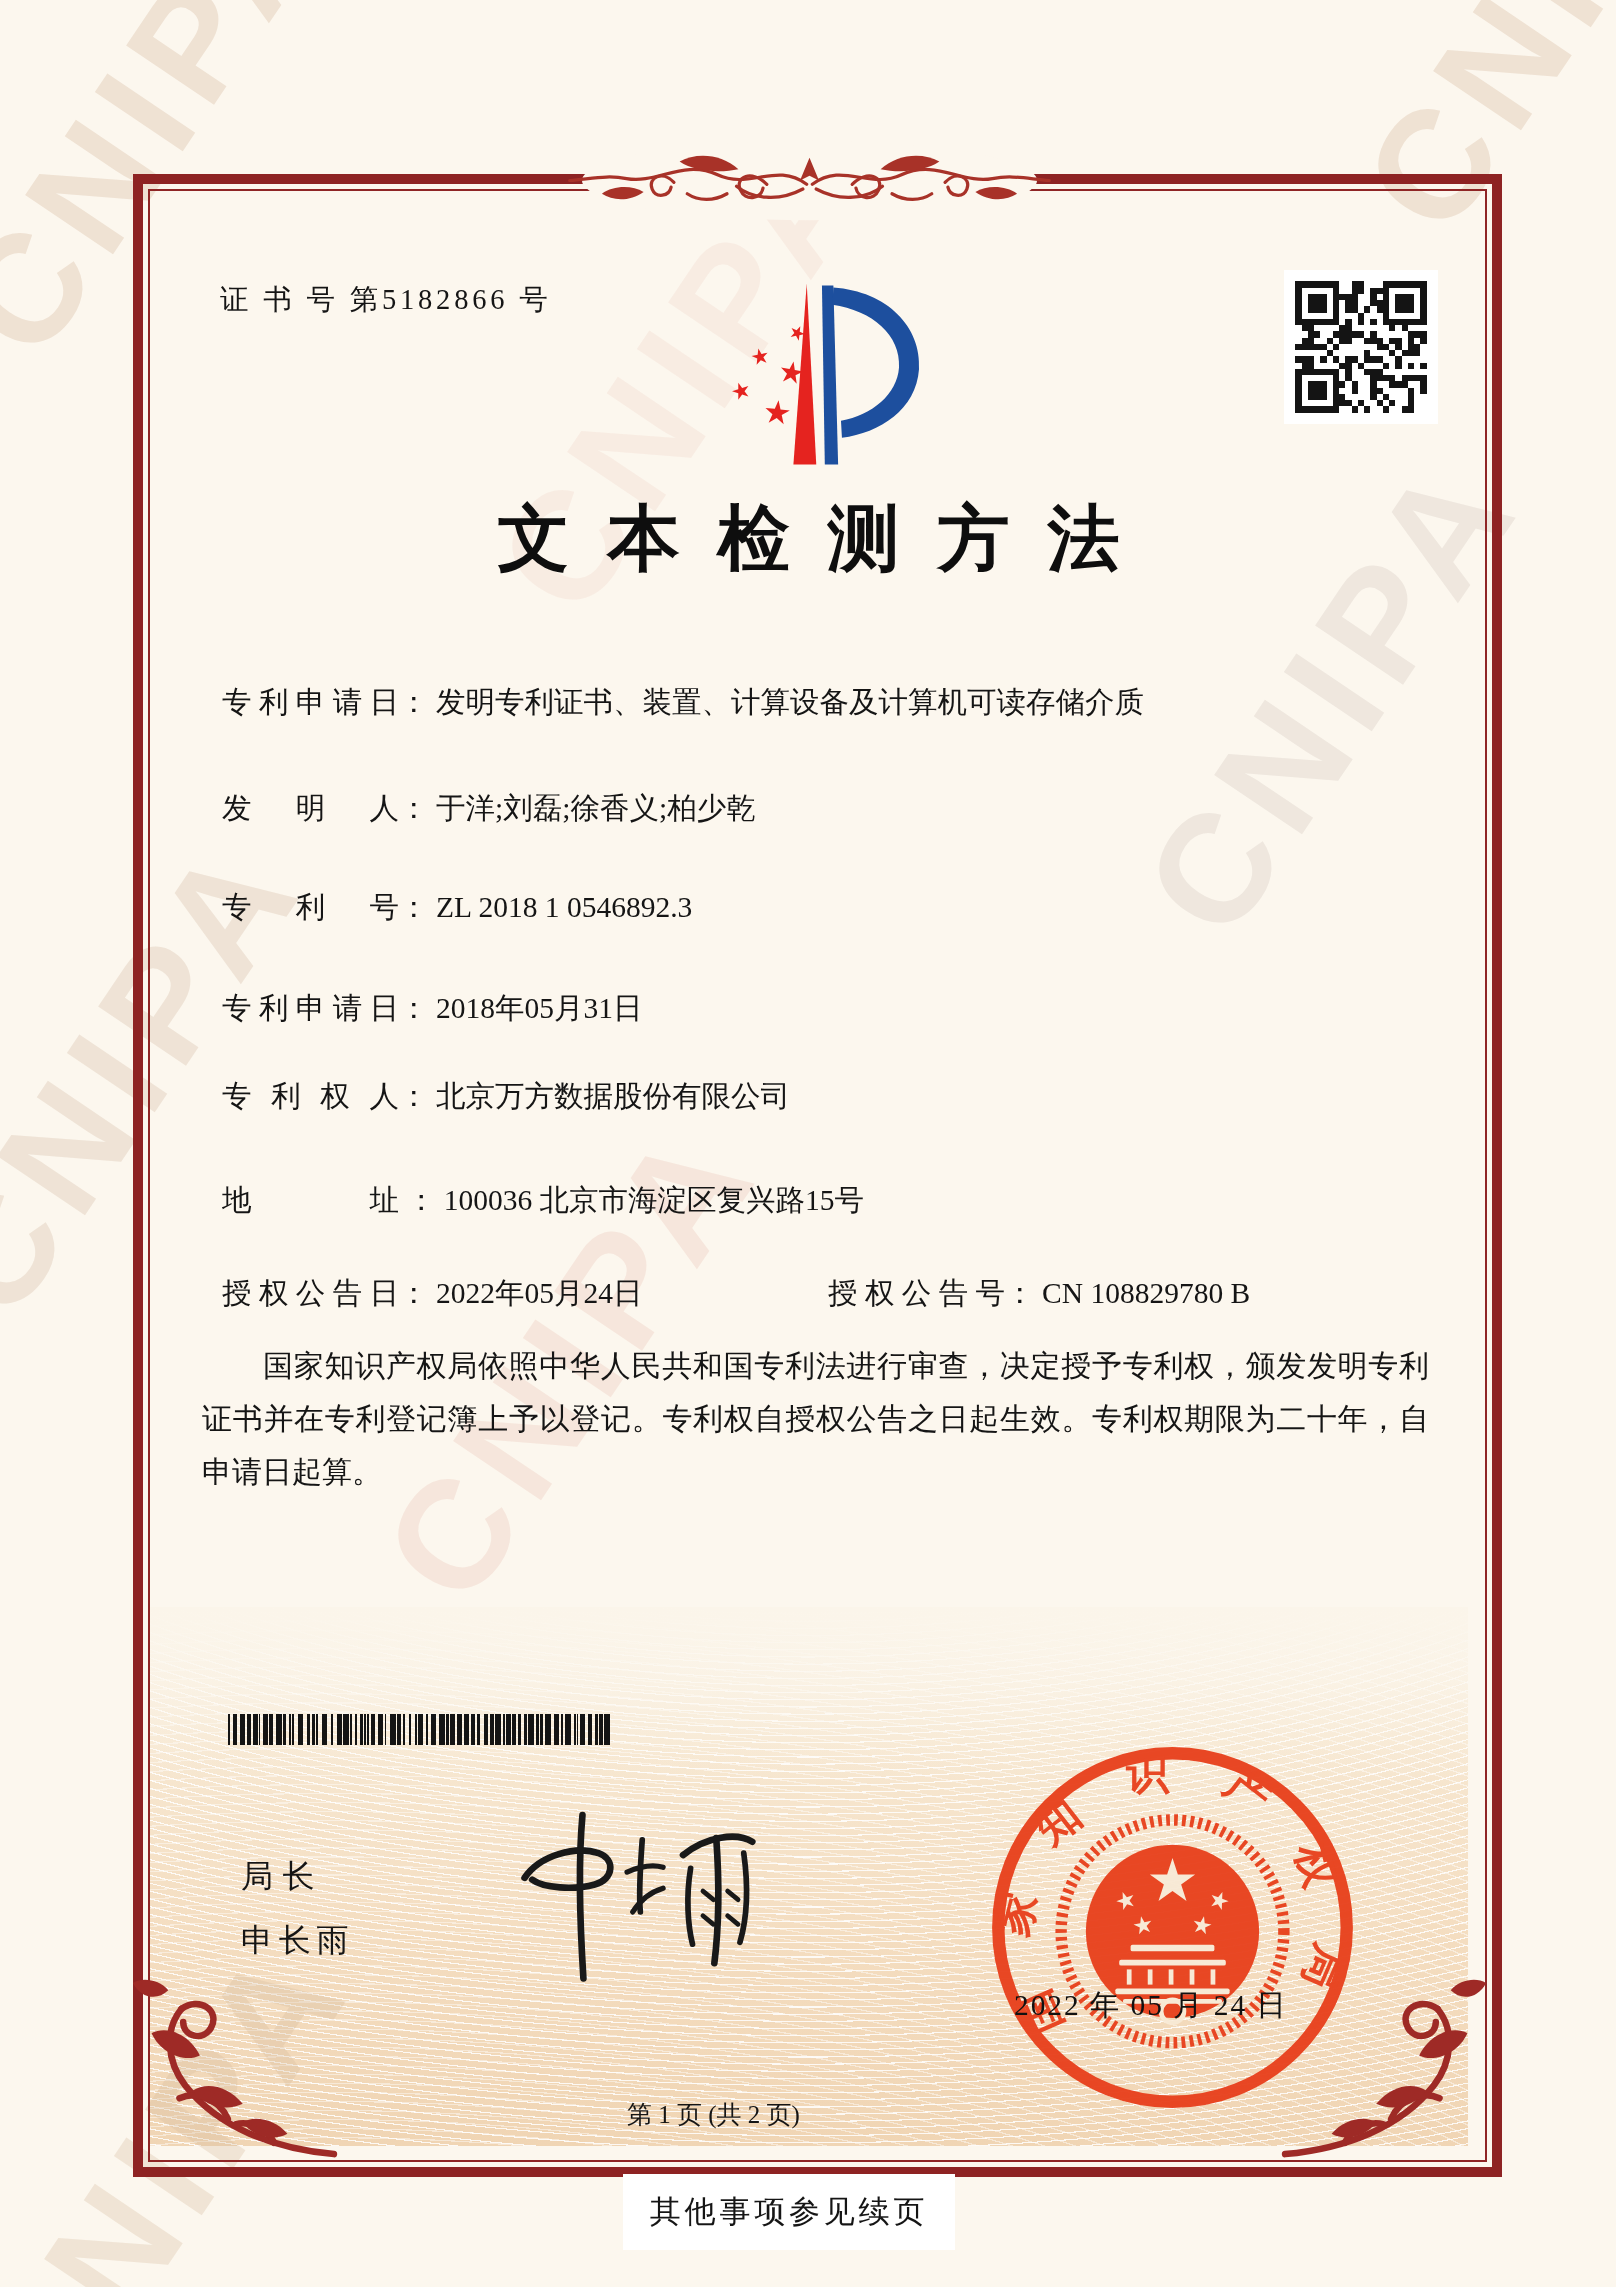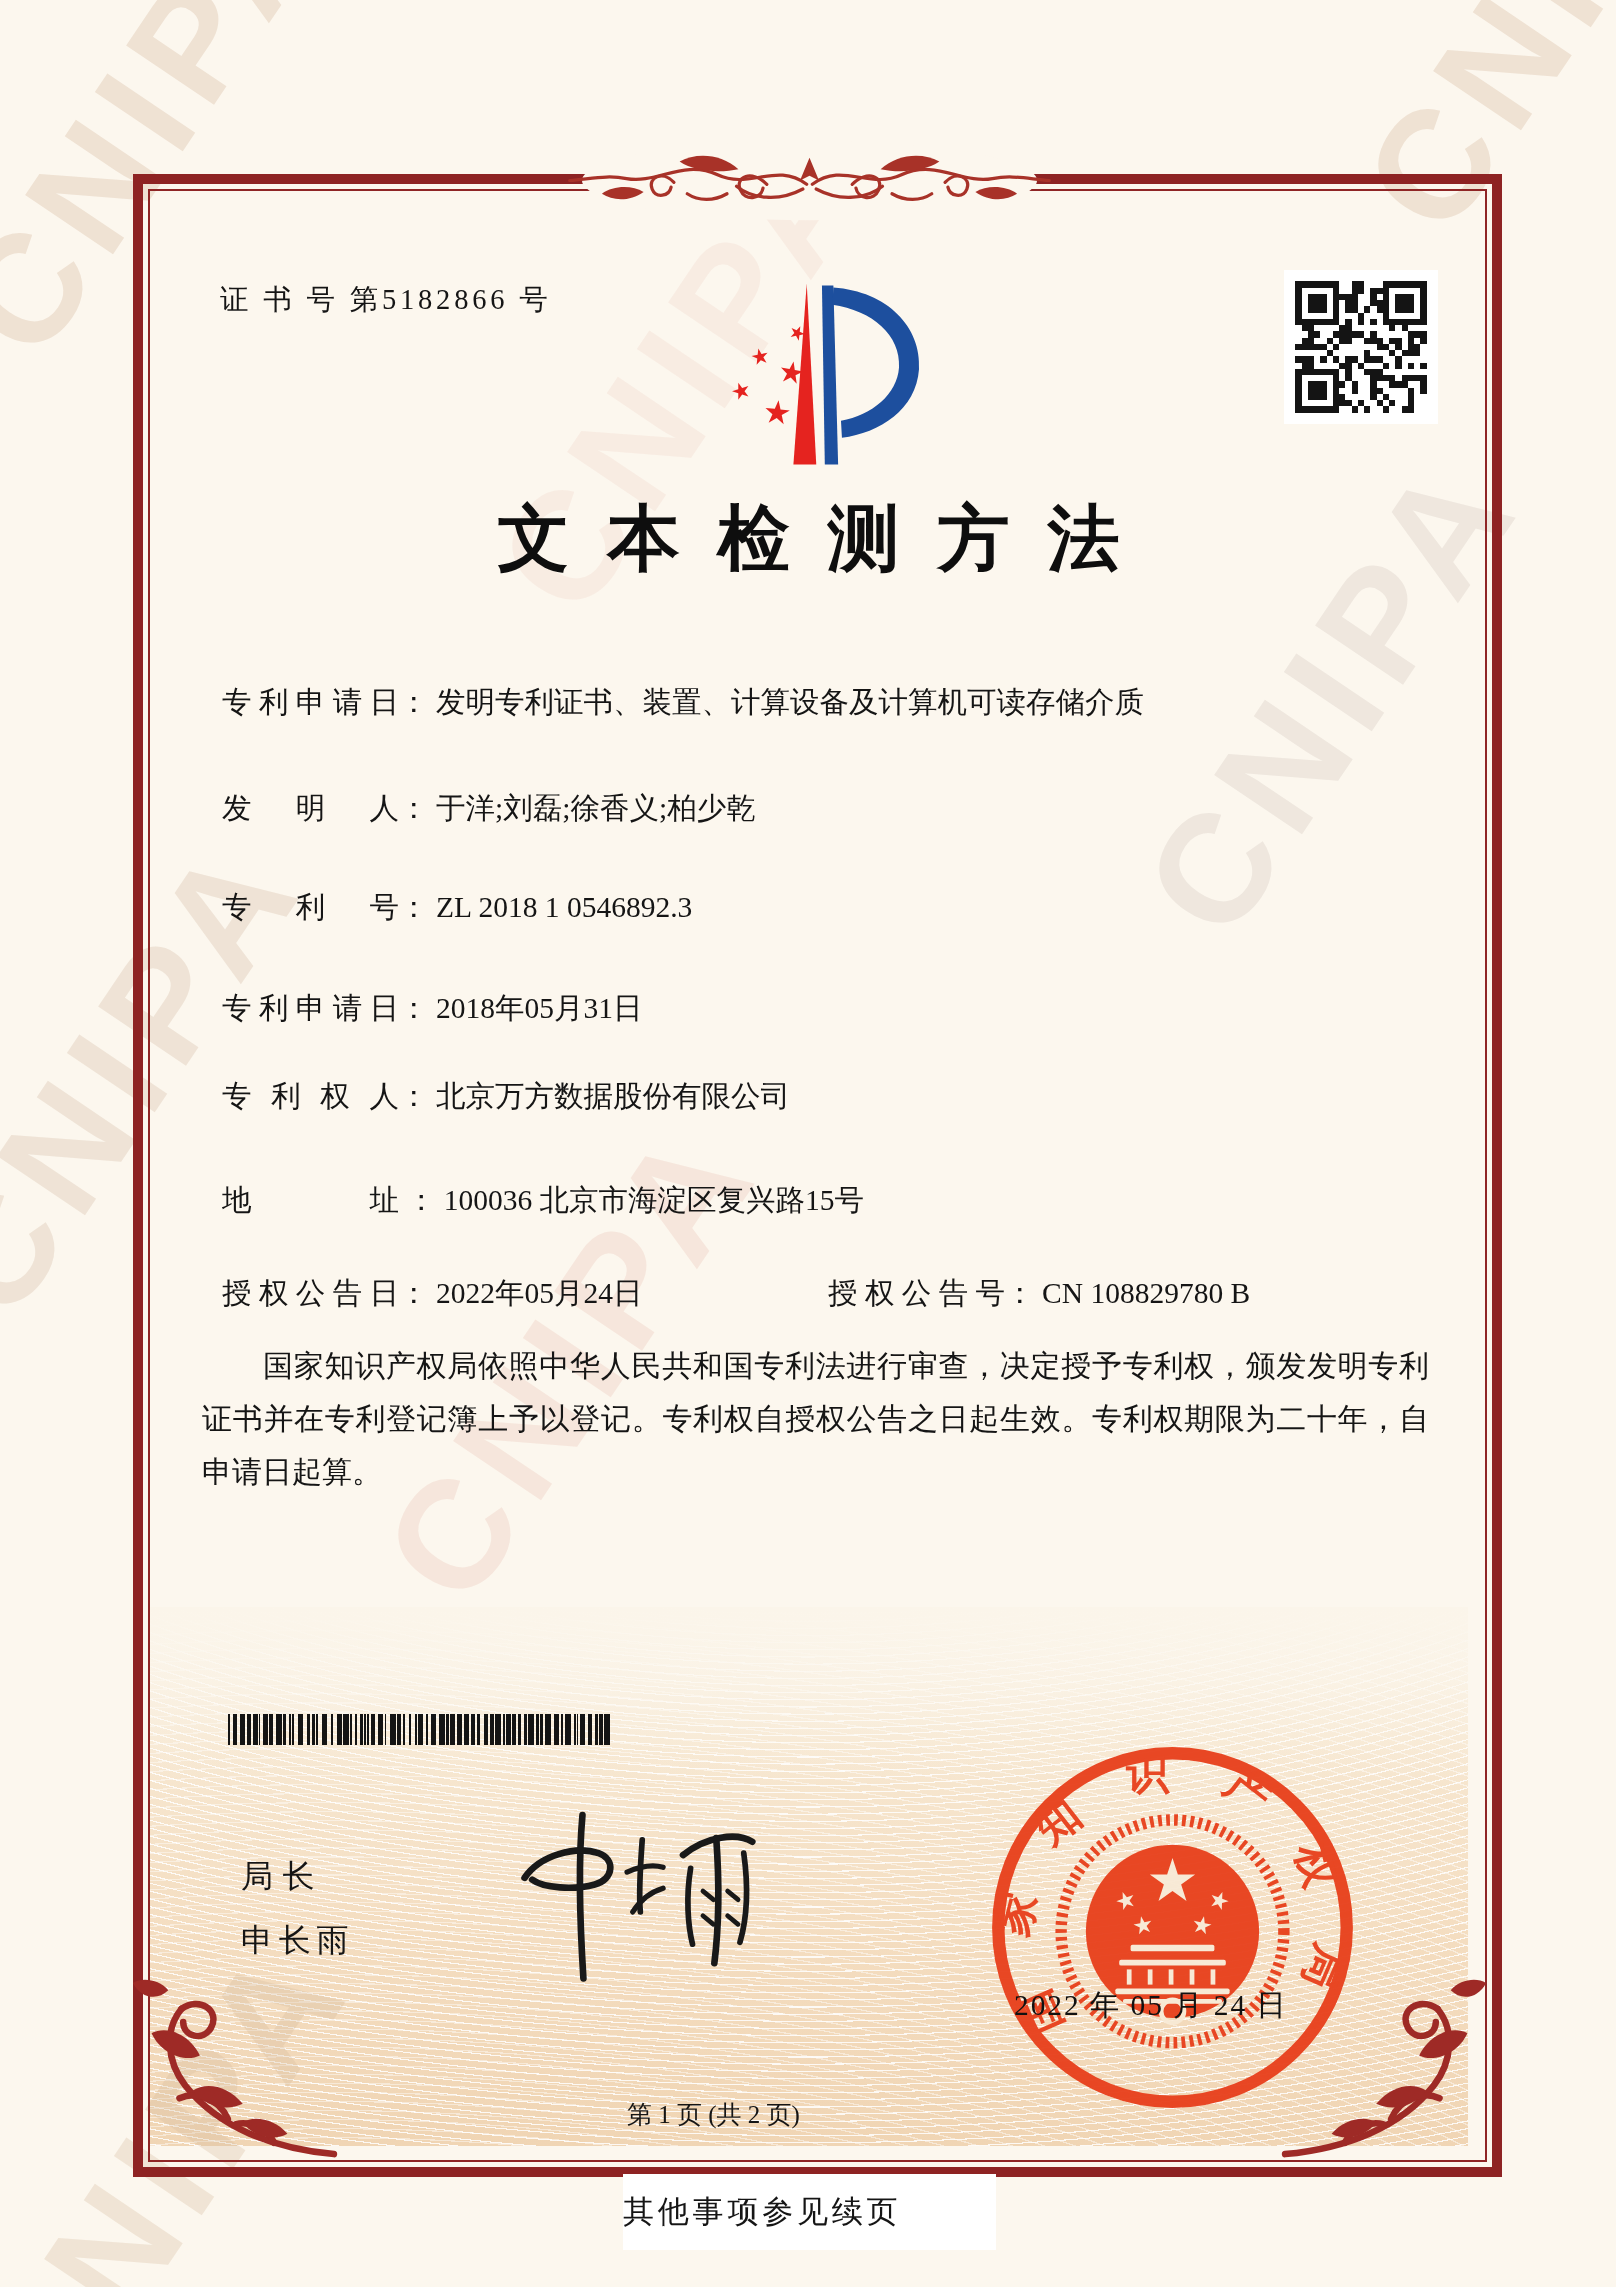--- a/index.html
+++ b/index.html
@@ -68,22 +68,22 @@
       font-family:"Liberation Sans","DejaVu Sans",sans-serif;font-weight:500;}
   .sig-name{position:absolute;left:241px;top:1919px;z-index:5;font-size:32px;letter-spacing:5.7px;
       font-family:"Liberation Sans","DejaVu Sans",sans-serif;font-weight:500;}
   .sig-hand{position:absolute;left:490px;top:1800px;width:276px;height:204px;z-index:5;}
 
   .seal{position:absolute;left:984px;top:1739px;width:377px;height:377px;z-index:6;opacity:.96;}
   .seal-date{position:absolute;left:1014px;top:1986px;width:354px;z-index:7;font-size:29.5px;
       letter-spacing:1.9px;color:#111;white-space:nowrap;}
 
   .page-note{position:absolute;left:609px;top:2098px;width:209px;text-align:center;z-index:5;font-size:25px;}
-  .footer-box{position:absolute;left:623px;top:2174px;width:373px;height:76px;background:#ffffff;
-      z-index:5;line-height:76px;font-size:31px;letter-spacing:3.8px;}
+  .footer-box{position:absolute;left:623px;top:2174px;width:332px;height:76px;background:#ffffff;
+      z-index:5;text-align:center;line-height:76px;font-size:31px;letter-spacing:3.8px;}
 </style>
 </head>
 <body>
 
 <div class="wm wm1">CNIPA</div>
 <div class="wm wm2">CNIPA</div>
 <div class="wm wm3">CNIPA</div>
 <div class="wm wm4">CNIPA</div>
 <div class="wm wm5">CNIPA</div>
 <div class="wm wm6">CNIPA</div>

